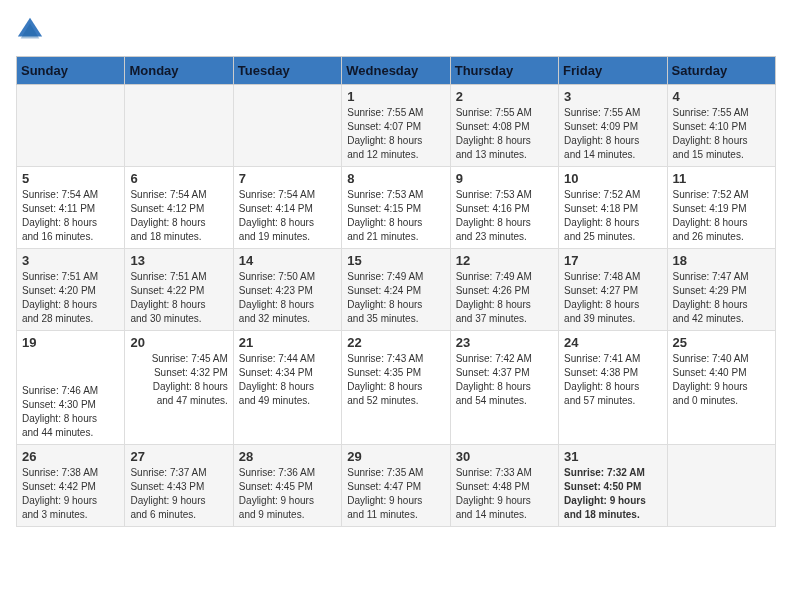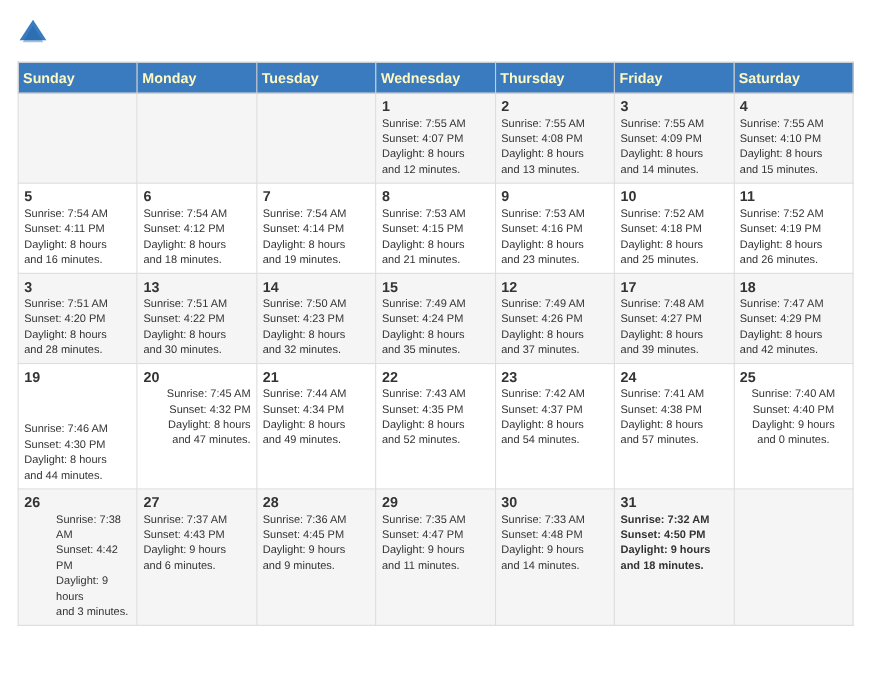--- a/index.html
+++ b/index.html
@@ -37,21 +37,21 @@
       font-size: 16px;
       color: #555;
     }
     table {
       width: 100%;
       border-collapse: collapse;
       table-layout: fixed;
     }
     thead tr th {
       background-color: #3a7abf;
-      color: #fef9c3;
+      color: #0f172a;
       font-size: 13px;
       font-weight: bold;
       padding: 6px 4px;
       text-align: left;
       border: 1px solid #ccc;
     }
     tbody tr td {
       vertical-align: top;
       padding: 4px 5px;
       font-size: 10.5px;
@@ -285,30 +285,30 @@
         </td>
         <td>
           <span class="day-number">24</span>
           <div class="day-info" style="white-space: pre-line;">Sunrise: 7:41 AM
 Sunset: 4:38 PM
 Daylight: 8 hours
 and 57 minutes.</div>
         </td>
         <td>
           <span class="day-number">25</span>
-          <div class="day-info" style="white-space: pre-line; text-align: center;">Sunrise: 7:40 AM
+          <div class="day-info" style="white-space: pre-line;">Sunrise: 7:40 AM
 Sunset: 4:40 PM
 Daylight: 9 hours
 and 0 minutes.</div>
         </td>
       </tr>
       <tr>
         <td>
           <span class="day-number">26</span>
-          <div class="day-info" style="white-space: pre-line; margin-left: 29px;">Sunrise: 7:38 AM
+          <div class="day-info" style="white-space: pre-line;">Sunrise: 7:38 AM
 Sunset: 4:42 PM
 Daylight: 9 hours
 and 3 minutes.</div>
         </td>
         <td>
           <span class="day-number">27</span>
           <div class="day-info" style="white-space: pre-line;">Sunrise: 7:37 AM
 Sunset: 4:43 PM
 Daylight: 9 hours
 and 6 minutes.</div>

